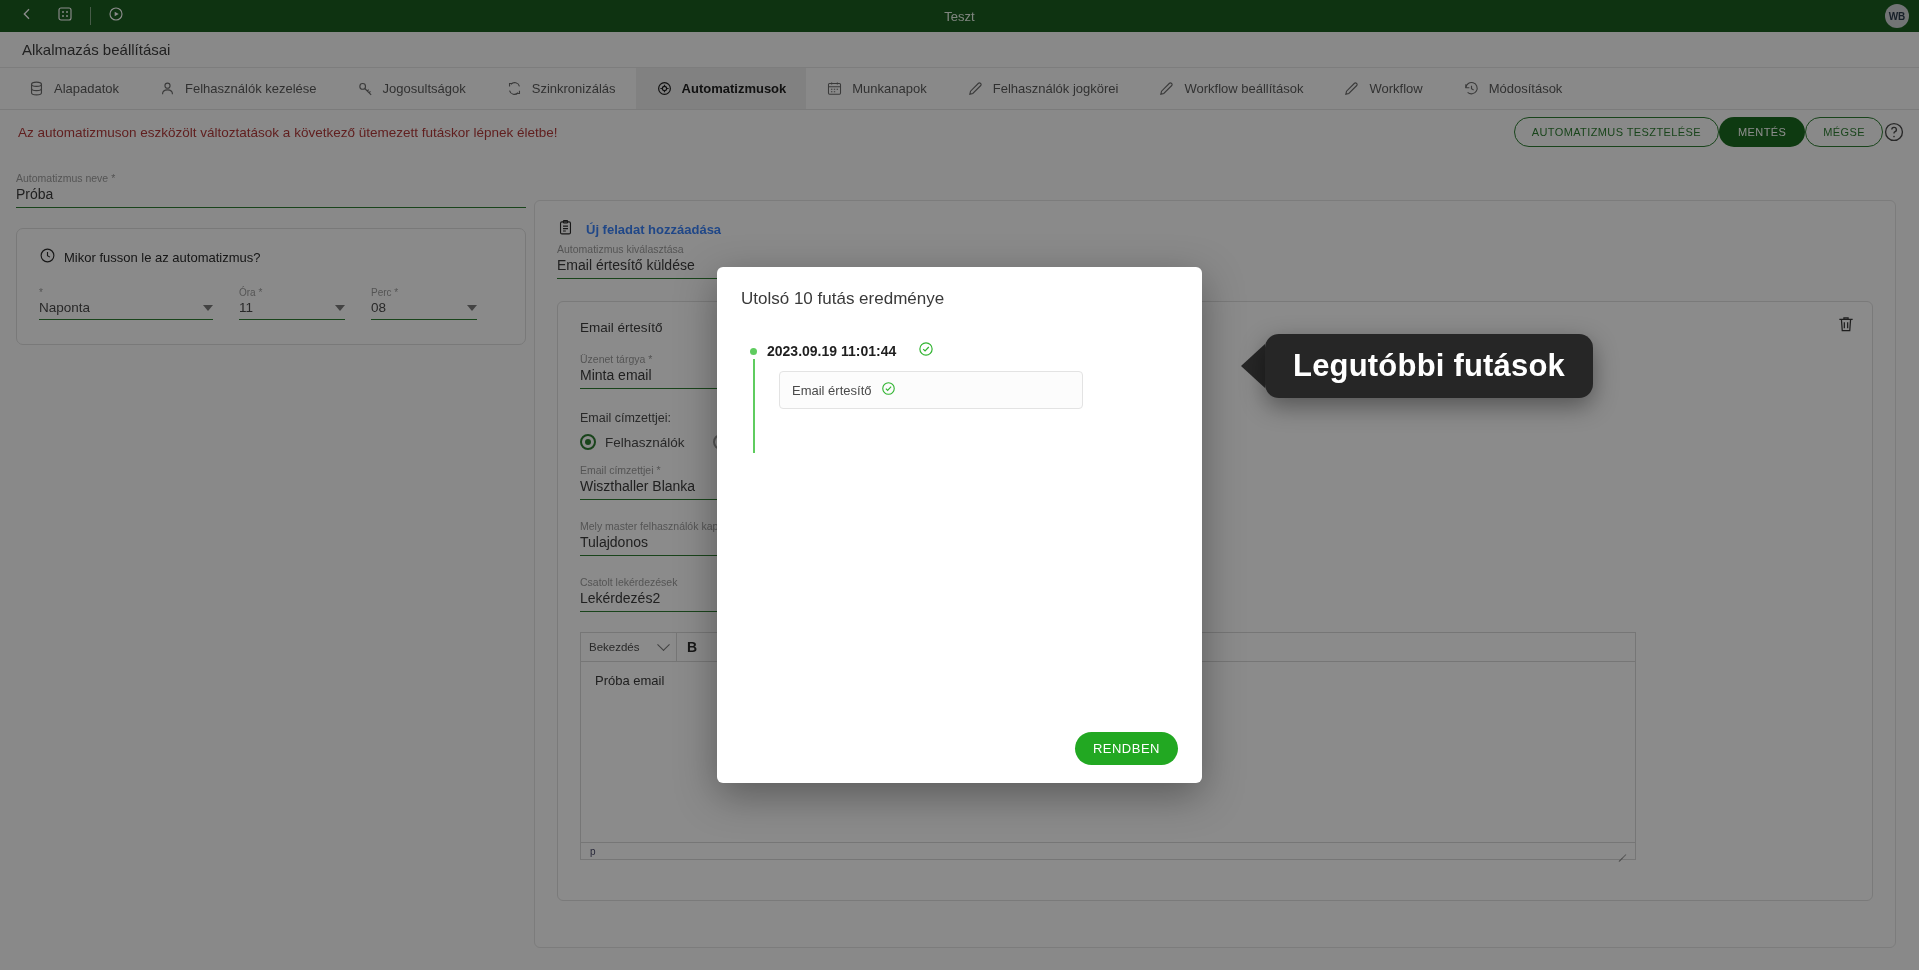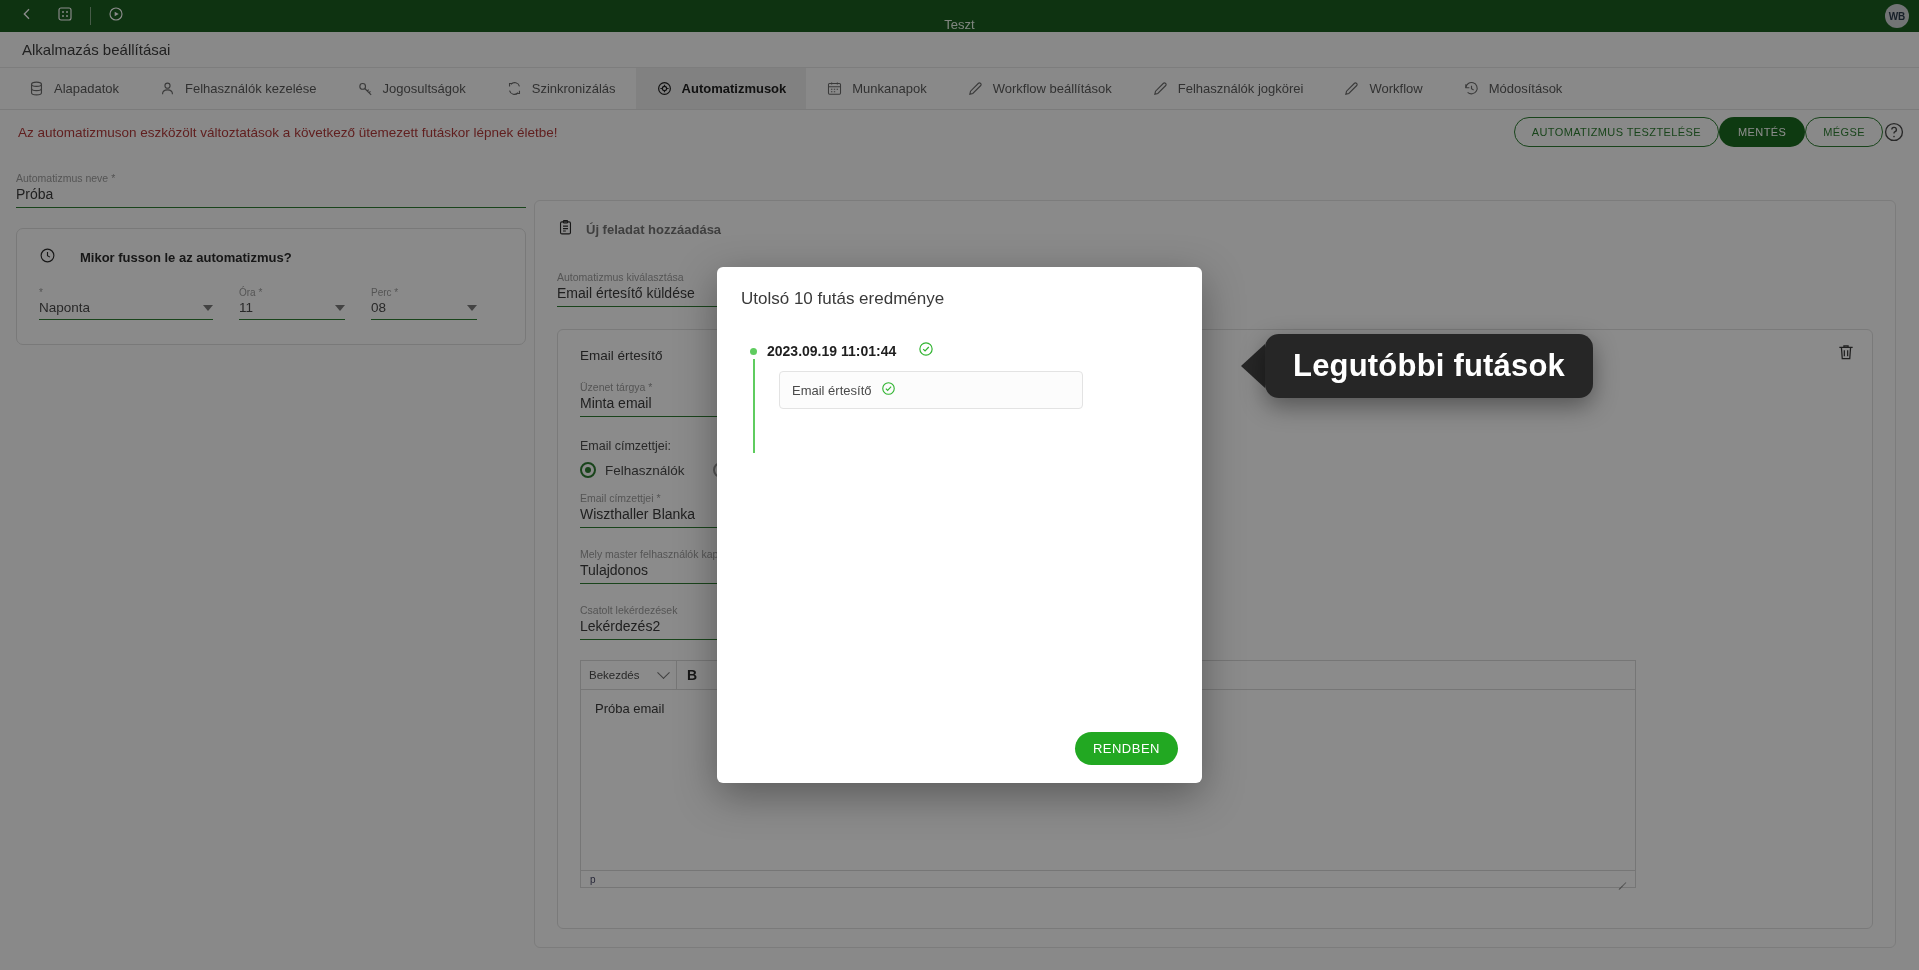--- a/index.html
+++ b/index.html
@@ -14,21 +14,21 @@
     width: 1919px; height: 970px;
     background: #fafafa;
     overflow: hidden;
   }
 
   
   .titlebar {
     position: absolute; top: 0; left: 0;
     width: 1919px; height: 32px;
     background: #1b5e20;
-    display: flex; align-items: flex-end;
+    display: flex; align-items: center;
     color: #fff;
   }
   .tb-left { display: flex; align-items: center; gap: 0; padding-left: 8px; }
   .tb-btn {
     width: 38px; height: 32px;
     display: flex; align-items: center; justify-content: center;
     cursor: pointer;
   }
   .tb-sep { width: 1px; height: 18px; background: rgba(255,255,255,.45); margin: 0 6px; }
   .tb-title {
@@ -118,22 +118,22 @@
     border-bottom: 1px solid #2e7d32;
     display: block;
   }
   .card {
     margin-top: 20px;
     border: 1px solid #dcdcdc; border-radius: 7px;
     background: #fcfcfc;
     padding: 18px 22px 24px 22px;
   }
   .card-head {
-    display: flex; align-items: center; gap: 24px;
-    font-size: 13px; font-weight: bold; color: #2a2a2a;
+    display: flex; align-items: center; gap: 8px;
+    font-size: 13px; font-weight: normal; color: #2a2a2a;
     margin-bottom: 20px;
   }
   .sched-row { display: flex; gap: 26px; align-items: flex-end; }
   .sel { position: relative; }
   .sel .flabel { font-size: 10px; color: #9a9a9a; display: block; height: 13px; }
   .sel .selbox {
     display: flex; align-items: center; justify-content: space-between;
     border-bottom: 1px solid #2e7d32;
     padding-bottom: 4px;
     font-size: 13.5px; color: #4a4a4a;
@@ -145,22 +145,22 @@
   
   .right-col {
     position: absolute; left: 534px; top: 200px;
     width: 1362px; height: 748px;
     border: 1px solid #e2e2e2; border-radius: 6px;
     background: #fcfcfc;
     padding: 18px 22px;
   }
   .panel-head {
     display: flex; align-items: center; gap: 12px;
-    font-size: 13px; font-weight: bold; color: #737373;
-    margin-bottom: 32px;
+    font-size: 13px; font-weight: bold; color: #3b82f6;
+    margin-bottom: 4px;
   }
   .auto-select { width: 400px; margin-bottom: 22px; }
 
   .task-card {
     position: relative;
     border: 1px solid #dfdfdf; border-radius: 6px;
     background: #fdfdfd;
     padding: 18px 22px 20px 22px;
     height: 600px;
   }
@@ -391,29 +391,29 @@
         </svg>
       </span>
       <span>Munkanapok</span>
     </div>
     <div class="tab">
       <span class="ic">
         <svg width="17" height="17" viewBox="0 0 24 24" fill="none" stroke="#6b6b6b" stroke-width="1.6">
           <path d="M4 20l1-4.2L16.2 4.6a1.8 1.8 0 0 1 2.6 0l.6.6a1.8 1.8 0 0 1 0 2.6L8.2 19 4 20z"></path>
         </svg>
       </span>
+      <span>Felhasználók jogkörei</span>
+    </div>
+    <div class="tab">
+      <span class="ic">
+        <svg width="17" height="17" viewBox="0 0 24 24" fill="none" stroke="#6b6b6b" stroke-width="1.6">
+          <path d="M4 20l1-4.2L16.2 4.6a1.8 1.8 0 0 1 2.6 0l.6.6a1.8 1.8 0 0 1 0 2.6L8.2 19 4 20z"></path>
+        </svg>
+      </span>
       <span>Workflow beállítások</span>
-    </div>
-    <div class="tab">
-      <span class="ic">
-        <svg width="17" height="17" viewBox="0 0 24 24" fill="none" stroke="#6b6b6b" stroke-width="1.6">
-          <path d="M4 20l1-4.2L16.2 4.6a1.8 1.8 0 0 1 2.6 0l.6.6a1.8 1.8 0 0 1 0 2.6L8.2 19 4 20z"></path>
-        </svg>
-      </span>
-      <span>Felhasználók jogkörei</span>
     </div>
     <div class="tab">
       <span class="ic">
         <svg width="17" height="17" viewBox="0 0 24 24" fill="none" stroke="#6b6b6b" stroke-width="1.6">
           <path d="M4 20l1-4.2L16.2 4.6a1.8 1.8 0 0 1 2.6 0l.6.6a1.8 1.8 0 0 1 0 2.6L8.2 19 4 20z"></path>
         </svg>
       </span>
       <span>Workflow</span>
     </div>
     <div class="tab">

